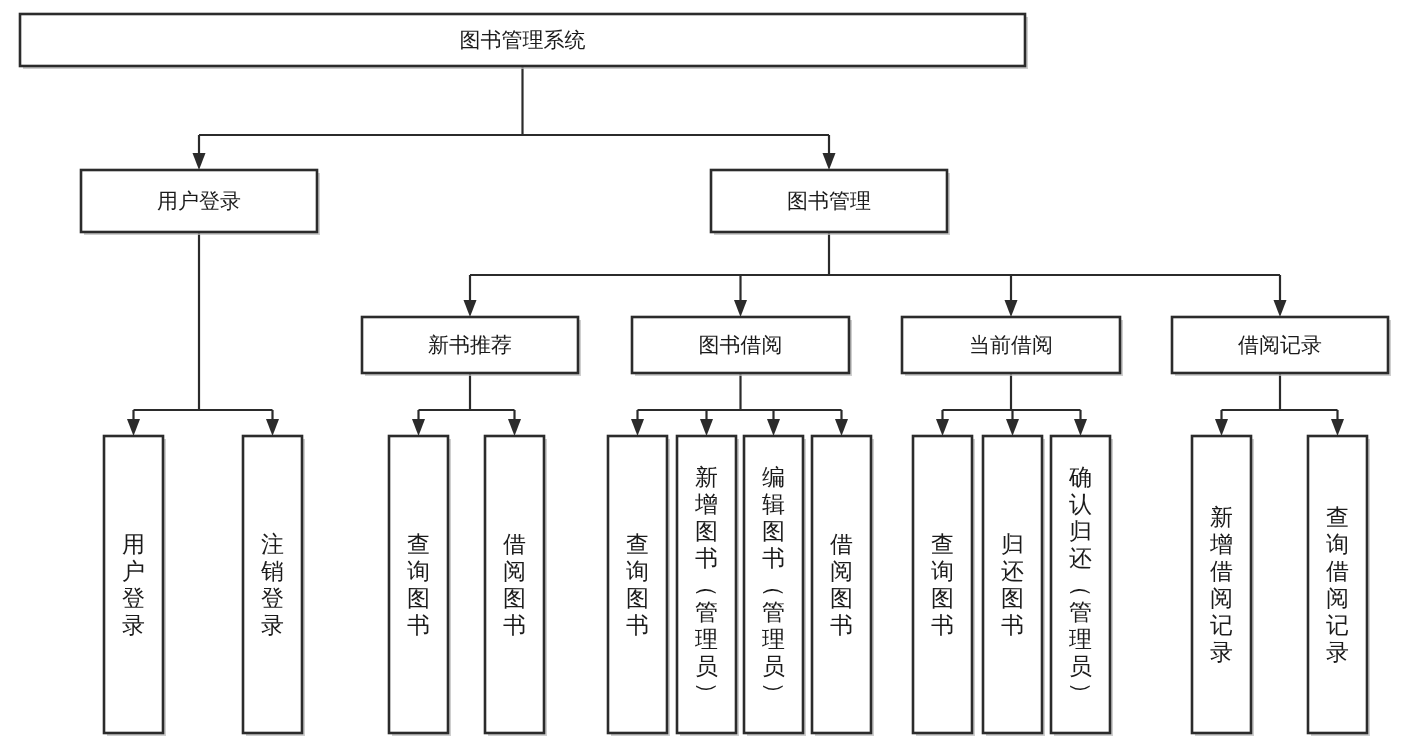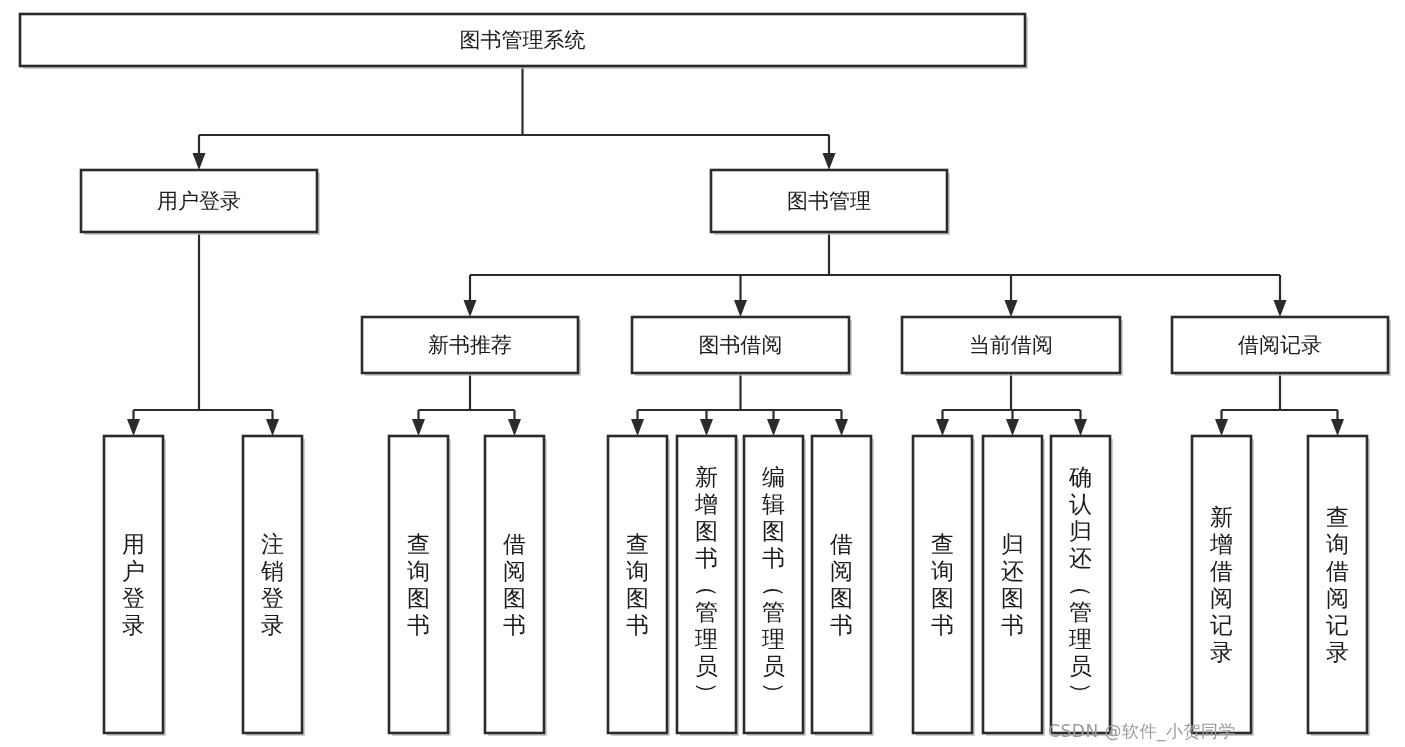--- a/index.html
+++ b/index.html
@@ -295,14 +295,13 @@
           <text x="1337.5" y="525.1" class="node-label-v-char">查</text>
           <text x="1337.5" y="552.1" class="node-label-v-char">询</text>
           <text x="1337.5" y="579.1" class="node-label-v-char">借</text>
           <text x="1337.5" y="606.1" class="node-label-v-char">阅</text>
           <text x="1337.5" y="633.1" class="node-label-v-char">记</text>
           <text x="1337.5" y="660.1" class="node-label-v-char">录</text>
           <title>查询借阅记录</title>
         </g>
       </g>
   </svg>
-  <div class="watermark">CSDN @软件_小贺同学</div>
 </div>
 
 </body></html>

